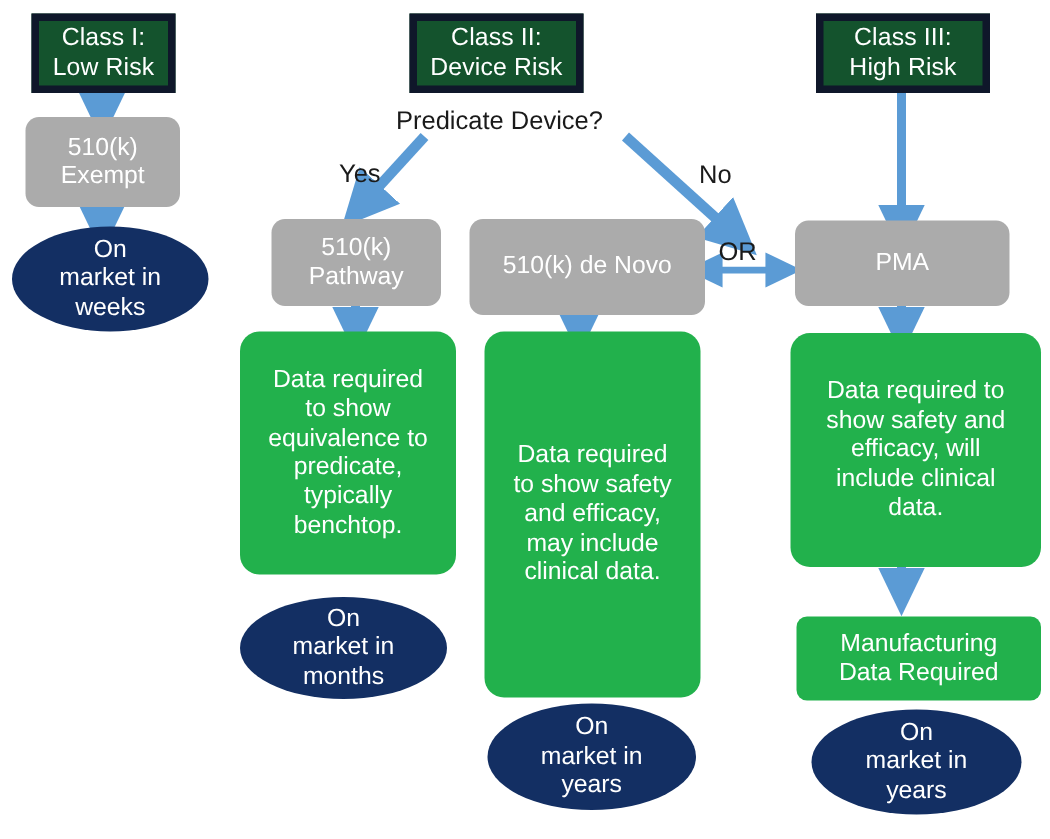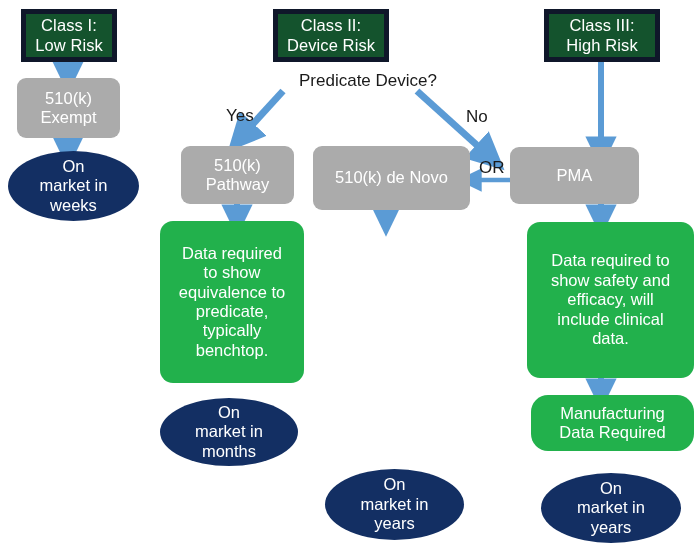--- a/index.html
+++ b/index.html
@@ -37,21 +37,22 @@
     border-radius: 9px;
     font-size: 16.5px;
   }
   .green-box {
     background: #22B14C;
     border-radius: 13px;
     font-size: 16.5px;
     padding: 4px 18px;
   }
   .green-box.small-radius {
-    border-radius: 17px;
+    border-radius: 7px;
+    margin-top: 16px;
   }
   .ellipse {
     background: #132F63;
     border-radius: 50%;
     font-size: 16.5px;
   }
   .plain-label {
     position: absolute;
     color: #1a1a1a;
     font-size: 17px;
@@ -105,48 +106,49 @@
   <div class="node gray-box" style="left:17px; top:78px; width:103px; height:60px;">510(k)
 Exempt</div>
 
   <div class="node ellipse" style="left:8px; top:151px; width:131px; height:70px;">On
 market in
 weeks</div>
 
   <div class="node class-box" style="left:273px; top:9px; width:116px; height:53px;">Class II:
 Device Risk</div>
 
-  <div class="plain-label" style="left:264px; top:71px;margin-left:35px;">Predicate Device?</div>
+  <div class="plain-label" style="left:264px; top:71px;">Predicate Device?</div>
 
   <div class="plain-label" style="left:226px; top:106px;">Yes</div>
 
   <div class="plain-label" style="left:466px; top:107px;">No</div>
 
   <div class="node gray-box" style="left:181px; top:146px; width:113px; height:58px;">510(k)
 Pathway</div>
 
   <div class="node gray-box" style="left:313px; top:146px; width:157px; height:64px;">510(k) de Novo</div>
 
   <div class="plain-label" style="left:479px; top:158px;">OR</div>
 
   <div class="node green-box" style="left:160px; top:221px; width:144px; height:162px;">Data required to show equivalence to predicate, typically benchtop.</div>
 
   <div class="node ellipse" style="left:160px; top:398px; width:138px; height:68px;">On
 market in
 months</div>
 
+  <div class="node green-box" style="left:323px; top:221px; width:144px; height:244px;">Data required to show safety and efficacy, may include clinical data.</div>
 
   <div class="node ellipse" style="left:325px; top:469px; width:139px; height:71px;">On
 market in
 years</div>
 
   <div class="node class-box" style="left:544px; top:9px; width:116px; height:53px;">Class III:
 High Risk</div>
 
-  <div class="node gray-box" style="left:510px; top:147px; width:129px; height:57px;">PMA</div>
+  <div class="node gray-box" style="left:530px; top:147px; width:143px; height:57px;">PMA</div>
 
   <div class="node green-box" style="left:527px; top:222px; width:167px; height:156px;">Data required to show safety and efficacy, will include clinical data.</div>
 
   <div class="node green-box small-radius" style="left:531px; top:395px; width:163px; height:56px;">Manufacturing
 Data Required</div>
 
   <div class="node ellipse" style="left:541px; top:473px; width:140px; height:70px;">On
 market in
 years</div>
 

